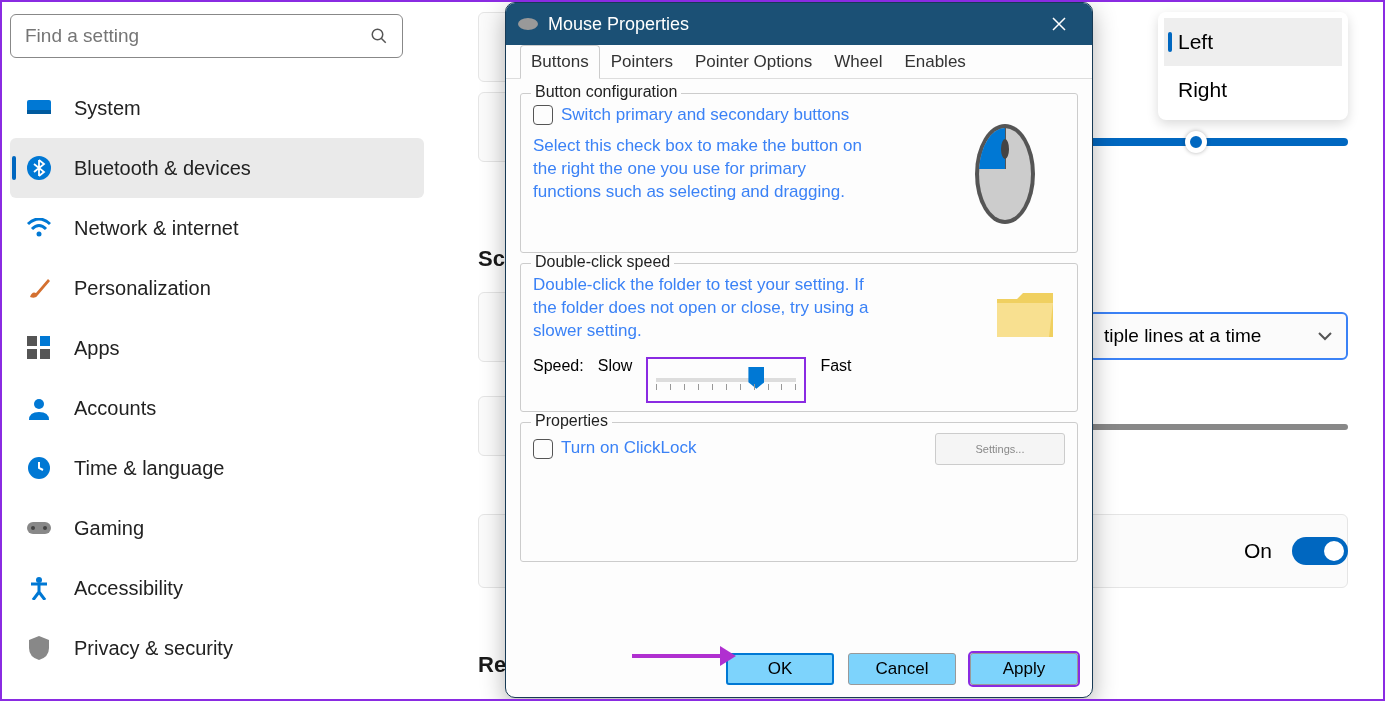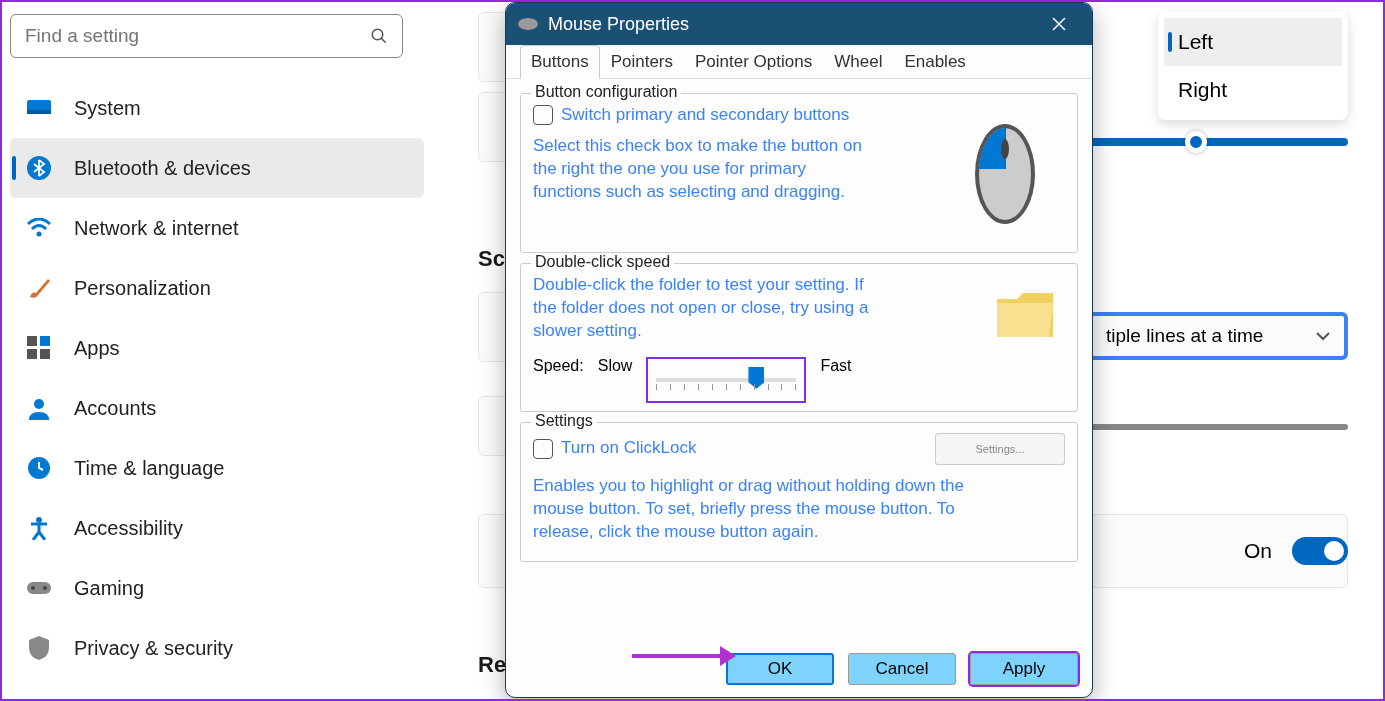--- a/index.html
+++ b/index.html
@@ -18,21 +18,21 @@
 
 .main { position: absolute; left: 470px; top: 0; right: 0; height: 701px; }
 .floating-option-box { position: absolute; right: 35px; top: 10px; width: 190px; background: #fff; border-radius: 8px; box-shadow: 0 4px 12px rgba(0,0,0,0.15); padding: 6px; }
 .fo-item { height: 48px; display: flex; align-items: center; padding-left: 14px; font-size: 21px; border-radius: 0; position: relative; }
 .fo-item.sel { background: #eee; }
 .fo-item.sel::before { content:""; position:absolute; left:4px; top:14px; width:4px; height:20px; background:#0067c0; border-radius:2px; }
 .bg-slider { position:absolute; right:35px; top:136px; width:270px; height:8px; background:#0067c0; border-radius:4px; }
 .bg-slider-thumb { position:absolute; right:176px; top:129px; width:22px; height:22px; background:#0067c0; border:5px solid #fff; border-radius:50%; box-shadow:0 0 4px rgba(0,0,0,.3); }
 .bg-card { position:absolute; background:#fbfbfb; border:1px solid #e5e5e5; border-radius:6px; height:70px; }
 .section-label { position:absolute; font-size:22px; font-weight:600; color:#1a1a1a; }
-.dropdown-box { position:absolute; right:35px; top:310px; width:260px; height:48px; border:4px solid #3b82f6; border-radius:6px; background:#fbfbfb; display:flex; align-items:center; justify-content:space-between; padding:0 14px; font-size:19px; }
+.dropdown-box { position:absolute; right:35px; top:310px; width:260px; height:48px; border:2px solid #3b82f6; border-radius:6px; background:#fbfbfb; display:flex; align-items:center; justify-content:space-between; padding:0 14px; font-size:19px; }
 .toggle-row { position:absolute; right:35px; top:535px; display:flex; align-items:center; gap:20px; font-size:21px; }
 .toggle { width:56px; height:28px; background:#0067c0; border-radius:14px; position:relative; }
 .toggle::after { content:""; position:absolute; right:4px; top:4px; width:20px; height:20px; background:#fff; border-radius:50%; }
 
 
 .dialog { position:absolute; left:503px; top:0; width:588px; height:696px; background:#fdfdfd; border:1px solid #173a55; border-radius:10px; box-shadow:0 8px 24px rgba(0,0,0,.3); overflow:hidden; }
 .dlg-title { height:42px; background:#1b5075; display:flex; align-items:center; color:#fff; padding:0 12px; font-size:18px; }
 .dlg-title .mouse-ic { width:20px; height:12px; background:#999; border-radius:50%; margin-right:10px; }
 .dlg-close { margin-left:auto; width:42px; height:42px; display:flex; align-items:center; justify-content:center; cursor:pointer; font-size:20px; color:#fff; }
 .dlg-tabs { display:flex; height:34px; background:#fdfdfd; border-bottom:1px solid #ddd; padding-left:14px; }
@@ -133,36 +133,36 @@
     <span class="nav-icon">
         <svg width="24" height="24" viewBox="0 0 24 24">
           <circle cx="12" cy="12" r="11" fill="#0078d4"></circle>
           <path d="M12 6 L12 12 L16 14" stroke="#fff" stroke-width="2" fill="none"></path>
         </svg>
       </span>
     <span>Time &amp; language</span>
   </div>
   <div class="nav-item">
     <span class="nav-icon">
-        <svg width="24" height="24" viewBox="0 0 24 24">
-          <circle cx="12" cy="4" r="3" fill="#0078d4"></circle>
-          <path d="M4 8 L20 8 M12 8 L12 16 M12 16 L6 24 M12 16 L18 24" stroke="#0078d4" stroke-width="3"></path>
-        </svg>
-      </span>
-    <span>Accessibility</span>
-  </div>
-  <div class="nav-item">
-    <span class="nav-icon">
         <svg width="26" height="18" viewBox="0 0 26 18">
           <rect x="1" y="3" width="24" height="12" rx="6" fill="#888"></rect>
           <circle cx="7" cy="9" r="2" fill="#444"></circle>
           <circle cx="19" cy="9" r="2" fill="#444"></circle>
         </svg>
       </span>
     <span>Gaming</span>
+  </div>
+  <div class="nav-item">
+    <span class="nav-icon">
+        <svg width="24" height="24" viewBox="0 0 24 24">
+          <circle cx="12" cy="4" r="3" fill="#0078d4"></circle>
+          <path d="M4 8 L20 8 M12 8 L12 16 M12 16 L6 24 M12 16 L18 24" stroke="#0078d4" stroke-width="3"></path>
+        </svg>
+      </span>
+    <span>Accessibility</span>
   </div>
   <div class="nav-item">
     <span class="nav-icon">
         <svg width="22" height="26" viewBox="0 0 22 26">
           <path d="M11 1 L21 5 L21 13 Q21 22 11 25 Q1 22 1 13 L1 5 Z" fill="#888"></path>
         </svg>
       </span>
     <span>Privacy &amp; security</span>
   </div>
 </div>
@@ -275,29 +275,28 @@
         <div class="folder-img">
           <svg width="64" height="54" viewBox="0 0 64 54">
               <path d="M4 12 L24 12 L30 6 L60 6 L60 50 L4 50 Z" fill="#f0d060"></path>
               <path d="M4 16 L60 16 L56 50 L4 50 Z" fill="#f8e090"></path>
             </svg>
         </div>
       </div>
     </div>
 
     <div class="fieldset" style="min-height:140px;">
-      <span class="fieldset-legend">Settings</span>
+      <span class="fieldset-legend">Properties</span>
       <div style="display:flex; align-items:center; justify-content:space-between; margin-bottom:10px;">
         <div style="display:flex; align-items:center;">
           <div class="chk"></div>
           <span class="fs-text">Turn on ClickLock</span>
         </div>
         <button class="settings-btn" disabled="">Settings...</button>
       </div>
-      <div class="fs-text" style="max-width:480px;">Enables you to highlight or drag without holding down the mouse button. To set, briefly press the mouse button. To release, click the mouse button again.</div>
     </div>
 
   </div>
   <div class="dlg-buttons">
     <button class="dlg-btn ok">OK</button>
     <button class="dlg-btn">Cancel</button>
     <button class="dlg-btn apply-hl">Apply</button>
   </div>
 </div>
 

